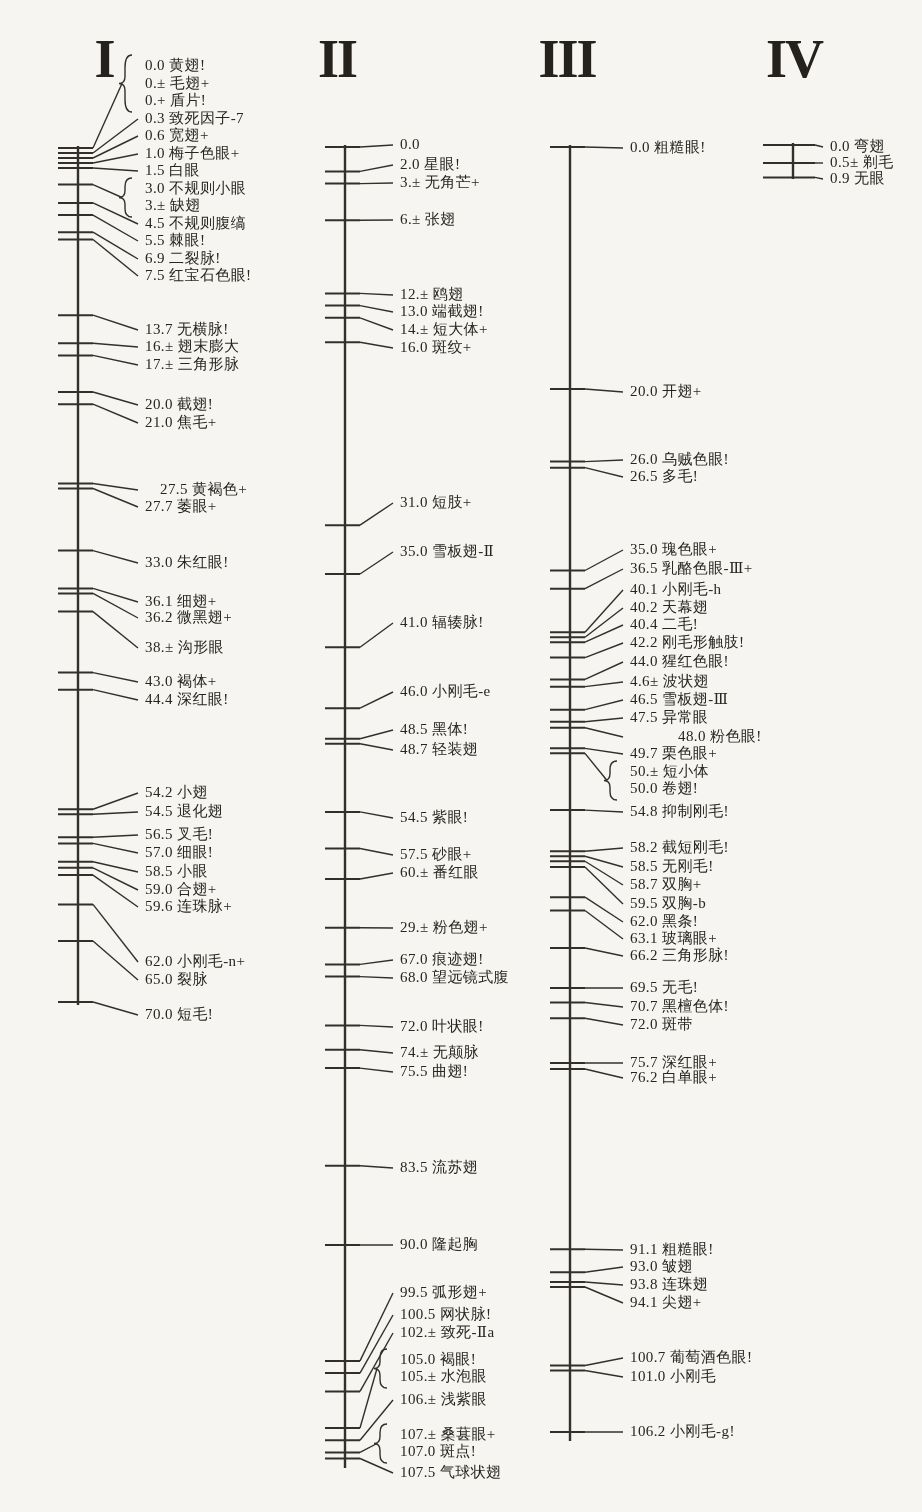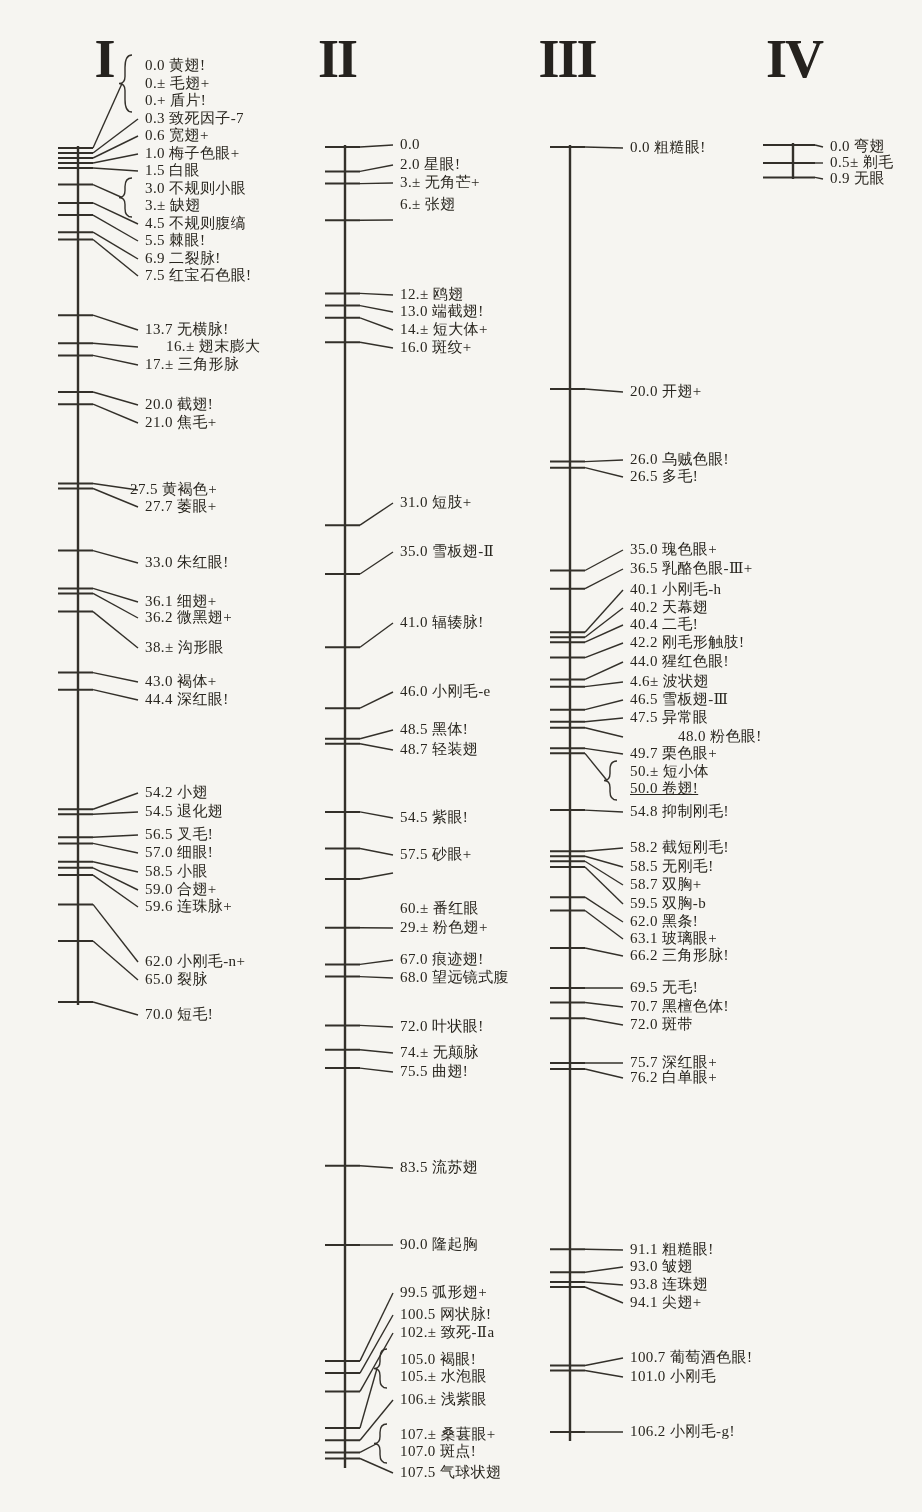--- a/index.html
+++ b/index.html
@@ -261,59 +261,59 @@
       <div class="gene-label" style="left: 145px; top: 126px;">0.6 宽翅+</div>
       <div class="gene-label" style="left: 145px; top: 144px;">1.0 梅子色眼+</div>
       <div class="gene-label" style="left: 145px; top: 161px;">1.5 白眼</div>
       <div class="gene-label" style="left: 145px; top: 179px;">3.0 不规则小眼</div>
       <div class="gene-label" style="left: 145px; top: 196px;">3.± 缺翅</div>
       <div class="gene-label" style="left: 145px; top: 214px;">4.5 不规则腹缟</div>
       <div class="gene-label" style="left: 145px; top: 231px;">5.5 棘眼!</div>
       <div class="gene-label" style="left: 145px; top: 249px;">6.9 二裂脉!</div>
       <div class="gene-label" style="left: 145px; top: 266px;">7.5 红宝石色眼!</div>
       <div class="gene-label" style="left: 145px; top: 320px;">13.7 无横脉!</div>
-      <div class="gene-label" style="left: 145px; top: 337px; margin-left: 21px;">16.± 翅末膨大</div>
+      <div class="gene-label" style="left: 145px; top: 337px;">16.± 翅末膨大</div>
       <div class="gene-label" style="left: 145px; top: 355px;">17.± 三角形脉</div>
       <div class="gene-label" style="left: 145px; top: 395px;">20.0 截翅!</div>
       <div class="gene-label" style="left: 145px; top: 413px;">21.0 焦毛+</div>
-      <div class="gene-label" style="left: 130px; top: 480px;">27.5 黄褐色+</div>
+      <div class="gene-label" style="left: 160px; top: 480px;">27.5 黄褐色+</div>
       <div class="gene-label" style="left: 145px; top: 497px;">27.7 萎眼+</div>
       <div class="gene-label" style="left: 145px; top: 553px;">33.0 朱红眼!</div>
       <div class="gene-label" style="left: 145px; top: 592px;">36.1 细翅+</div>
       <div class="gene-label" style="left: 145px; top: 608px;">36.2 微黑翅+</div>
       <div class="gene-label" style="left: 145px; top: 638px;">38.± 沟形眼</div>
       <div class="gene-label" style="left: 145px; top: 672px;">43.0 褐体+</div>
       <div class="gene-label" style="left: 145px; top: 690px;">44.4 深红眼!</div>
       <div class="gene-label" style="left: 145px; top: 783px;">54.2 小翅</div>
       <div class="gene-label" style="left: 145px; top: 802px;">54.5 退化翅</div>
       <div class="gene-label" style="left: 145px; top: 825px;">56.5 叉毛!</div>
       <div class="gene-label" style="left: 145px; top: 843px;">57.0 细眼!</div>
       <div class="gene-label" style="left: 145px; top: 862px;">58.5 小眼</div>
       <div class="gene-label" style="left: 145px; top: 880px;">59.0 合翅+</div>
       <div class="gene-label" style="left: 145px; top: 897px;">59.6 连珠脉+</div>
       <div class="gene-label" style="left: 145px; top: 952px;">62.0 小刚毛-n+</div>
       <div class="gene-label" style="left: 145px; top: 970px;">65.0 裂脉</div>
       <div class="gene-label" style="left: 145px; top: 1005px;">70.0 短毛!</div>
       <div class="gene-label" style="left: 400px; top: 135px;">0.0</div>
       <div class="gene-label" style="left: 400px; top: 155px;">2.0 星眼!</div>
       <div class="gene-label" style="left: 400px; top: 173px;">3.± 无角芒+</div>
-      <div class="gene-label" style="left: 400px; top: 195px;">6.± 张翅</div>
+      <div class="gene-label" style="left: 400px; top: 210px;">6.± 张翅</div>
       <div class="gene-label" style="left: 400px; top: 285px;">12.± 鸥翅</div>
       <div class="gene-label" style="left: 400px; top: 302px; font-family: Liberation Serif, serif;">13.0 端截翅!</div>
       <div class="gene-label" style="left: 400px; top: 320px;">14.± 短大体+</div>
       <div class="gene-label" style="left: 400px; top: 338px;">16.0 斑纹+</div>
       <div class="gene-label" style="left: 400px; top: 493px;">31.0 短肢+</div>
       <div class="gene-label" style="left: 400px; top: 542px;">35.0 雪板翅-Ⅱ</div>
       <div class="gene-label" style="left: 400px; top: 613px;">41.0 辐辏脉!</div>
       <div class="gene-label" style="left: 400px; top: 682px;">46.0 小刚毛-e</div>
       <div class="gene-label" style="left: 400px; top: 720px;">48.5 黑体!</div>
       <div class="gene-label" style="left: 400px; top: 740px;">48.7 轻装翅</div>
       <div class="gene-label" style="left: 400px; top: 808px;">54.5 紫眼!</div>
       <div class="gene-label" style="left: 400px; top: 845px;">57.5 砂眼+</div>
-      <div class="gene-label" style="left: 400px; top: 863px; margin-top: 36px;">60.± 番红眼</div>
+      <div class="gene-label" style="left: 400px; top: 863px;">60.± 番红眼</div>
       <div class="gene-label" style="left: 400px; top: 918px;">29.± 粉色翅+</div>
       <div class="gene-label" style="left: 400px; top: 950px;">67.0 痕迹翅!</div>
       <div class="gene-label" style="left: 400px; top: 968px;">68.0 望远镜式腹</div>
       <div class="gene-label" style="left: 400px; top: 1017px;">72.0 叶状眼!</div>
       <div class="gene-label" style="left: 400px; top: 1043px;">74.± 无颠脉</div>
       <div class="gene-label" style="left: 400px; top: 1062px;">75.5 曲翅!</div>
       <div class="gene-label" style="left: 400px; top: 1158px;">83.5 流苏翅</div>
       <div class="gene-label" style="left: 400px; top: 1235px;">90.0 隆起胸</div>
       <div class="gene-label" style="left: 400px; top: 1283px;">99.5 弧形翅+</div>
       <div class="gene-label" style="left: 400px; top: 1305px;">100.5 网状脉!</div>
@@ -334,21 +334,21 @@
       <div class="gene-label" style="left: 630px; top: 598px;">40.2 天幕翅</div>
       <div class="gene-label" style="left: 630px; top: 615px;">40.4 二毛!</div>
       <div class="gene-label" style="left: 630px; top: 633px;">42.2 刚毛形触肢!</div>
       <div class="gene-label" style="left: 630px; top: 652px;">44.0 猩红色眼!</div>
       <div class="gene-label" style="left: 630px; top: 672px;">4.6± 波状翅</div>
       <div class="gene-label" style="left: 630px; top: 690px;">46.5 雪板翅-Ⅲ</div>
       <div class="gene-label" style="left: 630px; top: 708px;">47.5 异常眼</div>
       <div class="gene-label" style="left: 630px; top: 727px; margin-left: 48px;">48.0 粉色眼!</div>
       <div class="gene-label" style="left: 630px; top: 744px;">49.7 栗色眼+</div>
       <div class="gene-label" style="left: 630px; top: 762px;">50.± 短小体</div>
-      <div class="gene-label" style="left: 630px; top: 779px; text-decoration: underline;">50.0 卷翅!</div>
+      <div class="gene-label" style="left: 630px; top: 779px;">50.0 卷翅!</div>
       <div class="gene-label" style="left: 630px; top: 802px;">54.8 抑制刚毛!</div>
       <div class="gene-label" style="left: 630px; top: 838px;">58.2 截短刚毛!</div>
       <div class="gene-label" style="left: 630px; top: 857px;">58.5 无刚毛!</div>
       <div class="gene-label" style="left: 630px; top: 875px;">58.7 双胸+</div>
       <div class="gene-label" style="left: 630px; top: 894px;">59.5 双胸-b</div>
       <div class="gene-label" style="left: 630px; top: 912px;">62.0 黑条!</div>
       <div class="gene-label" style="left: 630px; top: 929px;">63.1 玻璃眼+</div>
       <div class="gene-label" style="left: 630px; top: 946px;">66.2 三角形脉!</div>
       <div class="gene-label" style="left: 630px; top: 978px;">69.5 无毛!</div>
       <div class="gene-label" style="left: 630px; top: 997px;">70.7 黑檀色体!</div>

